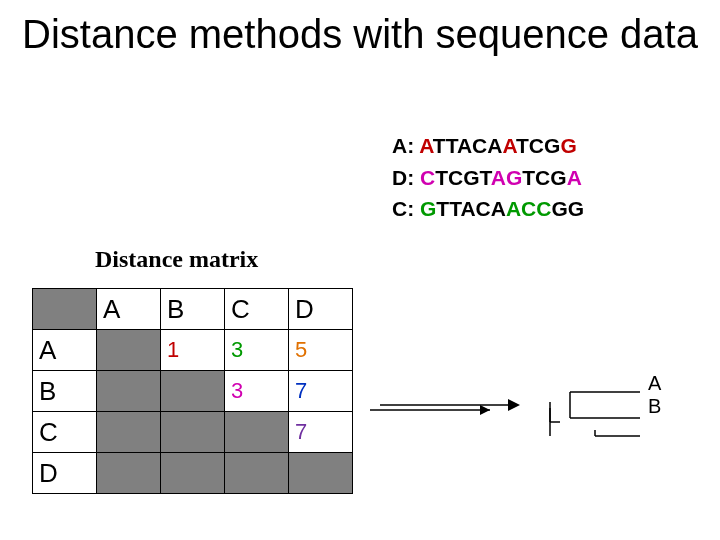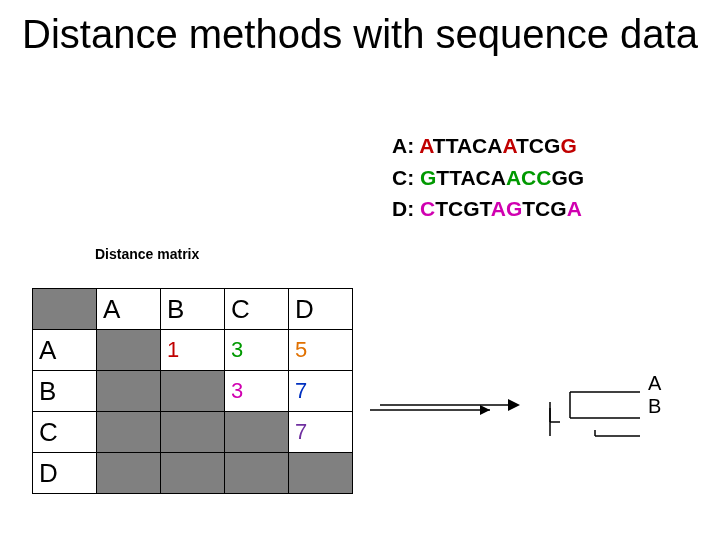--- a/index.html
+++ b/index.html
@@ -32,22 +32,23 @@
     left: 392px;
     font-size: 21px;
     font-weight: bold;
     line-height: 1.5;
     white-space: nowrap;
   }
   .matrix-label {
     position: absolute;
     top: 246px;
     left: 95px;
-    font-size: 14px;
+    font-size: 24px;
     font-weight: bold;
+    font-family: Liberation Serif, serif;
   }
   table.matrix {
     position: absolute;
     top: 288px;
     left: 32px;
     border-collapse: collapse;
     font-size: 26px;
   }
   table.matrix td, table.matrix th {
     width: 56px;
@@ -94,26 +95,26 @@
 <div class="slide">
 
   <div class="title">Distance methods with sequence data</div>
 
   <div class="sequences">
     <div>
       <span>A:</span>
       <span><span class="red">A</span><span>TTACA</span><span class="red">A</span><span>TCG</span><span class="red">G</span></span>
     </div>
     <div>
+      <span>D:</span>
+      <span><span class="mag">C</span><span>TCGT</span><span class="mag">AG</span><span>TCG</span><span class="mag">A</span></span>
+    </div>
+    <div>
       <span>C:</span>
       <span><span class="grn">G</span><span>TTACA</span><span class="grn">ACC</span><span>GG</span></span>
-    </div>
-    <div>
-      <span>D:</span>
-      <span><span class="mag">C</span><span>TCGT</span><span class="mag">AG</span><span>TCG</span><span class="mag">A</span></span>
     </div>
   </div>
 
   <div class="matrix-label">Distance matrix</div>
 
   <table class="matrix">
     <tbody>
         <tr>
       <td class="mask"></td>
       <td class="hdr">A</td>

